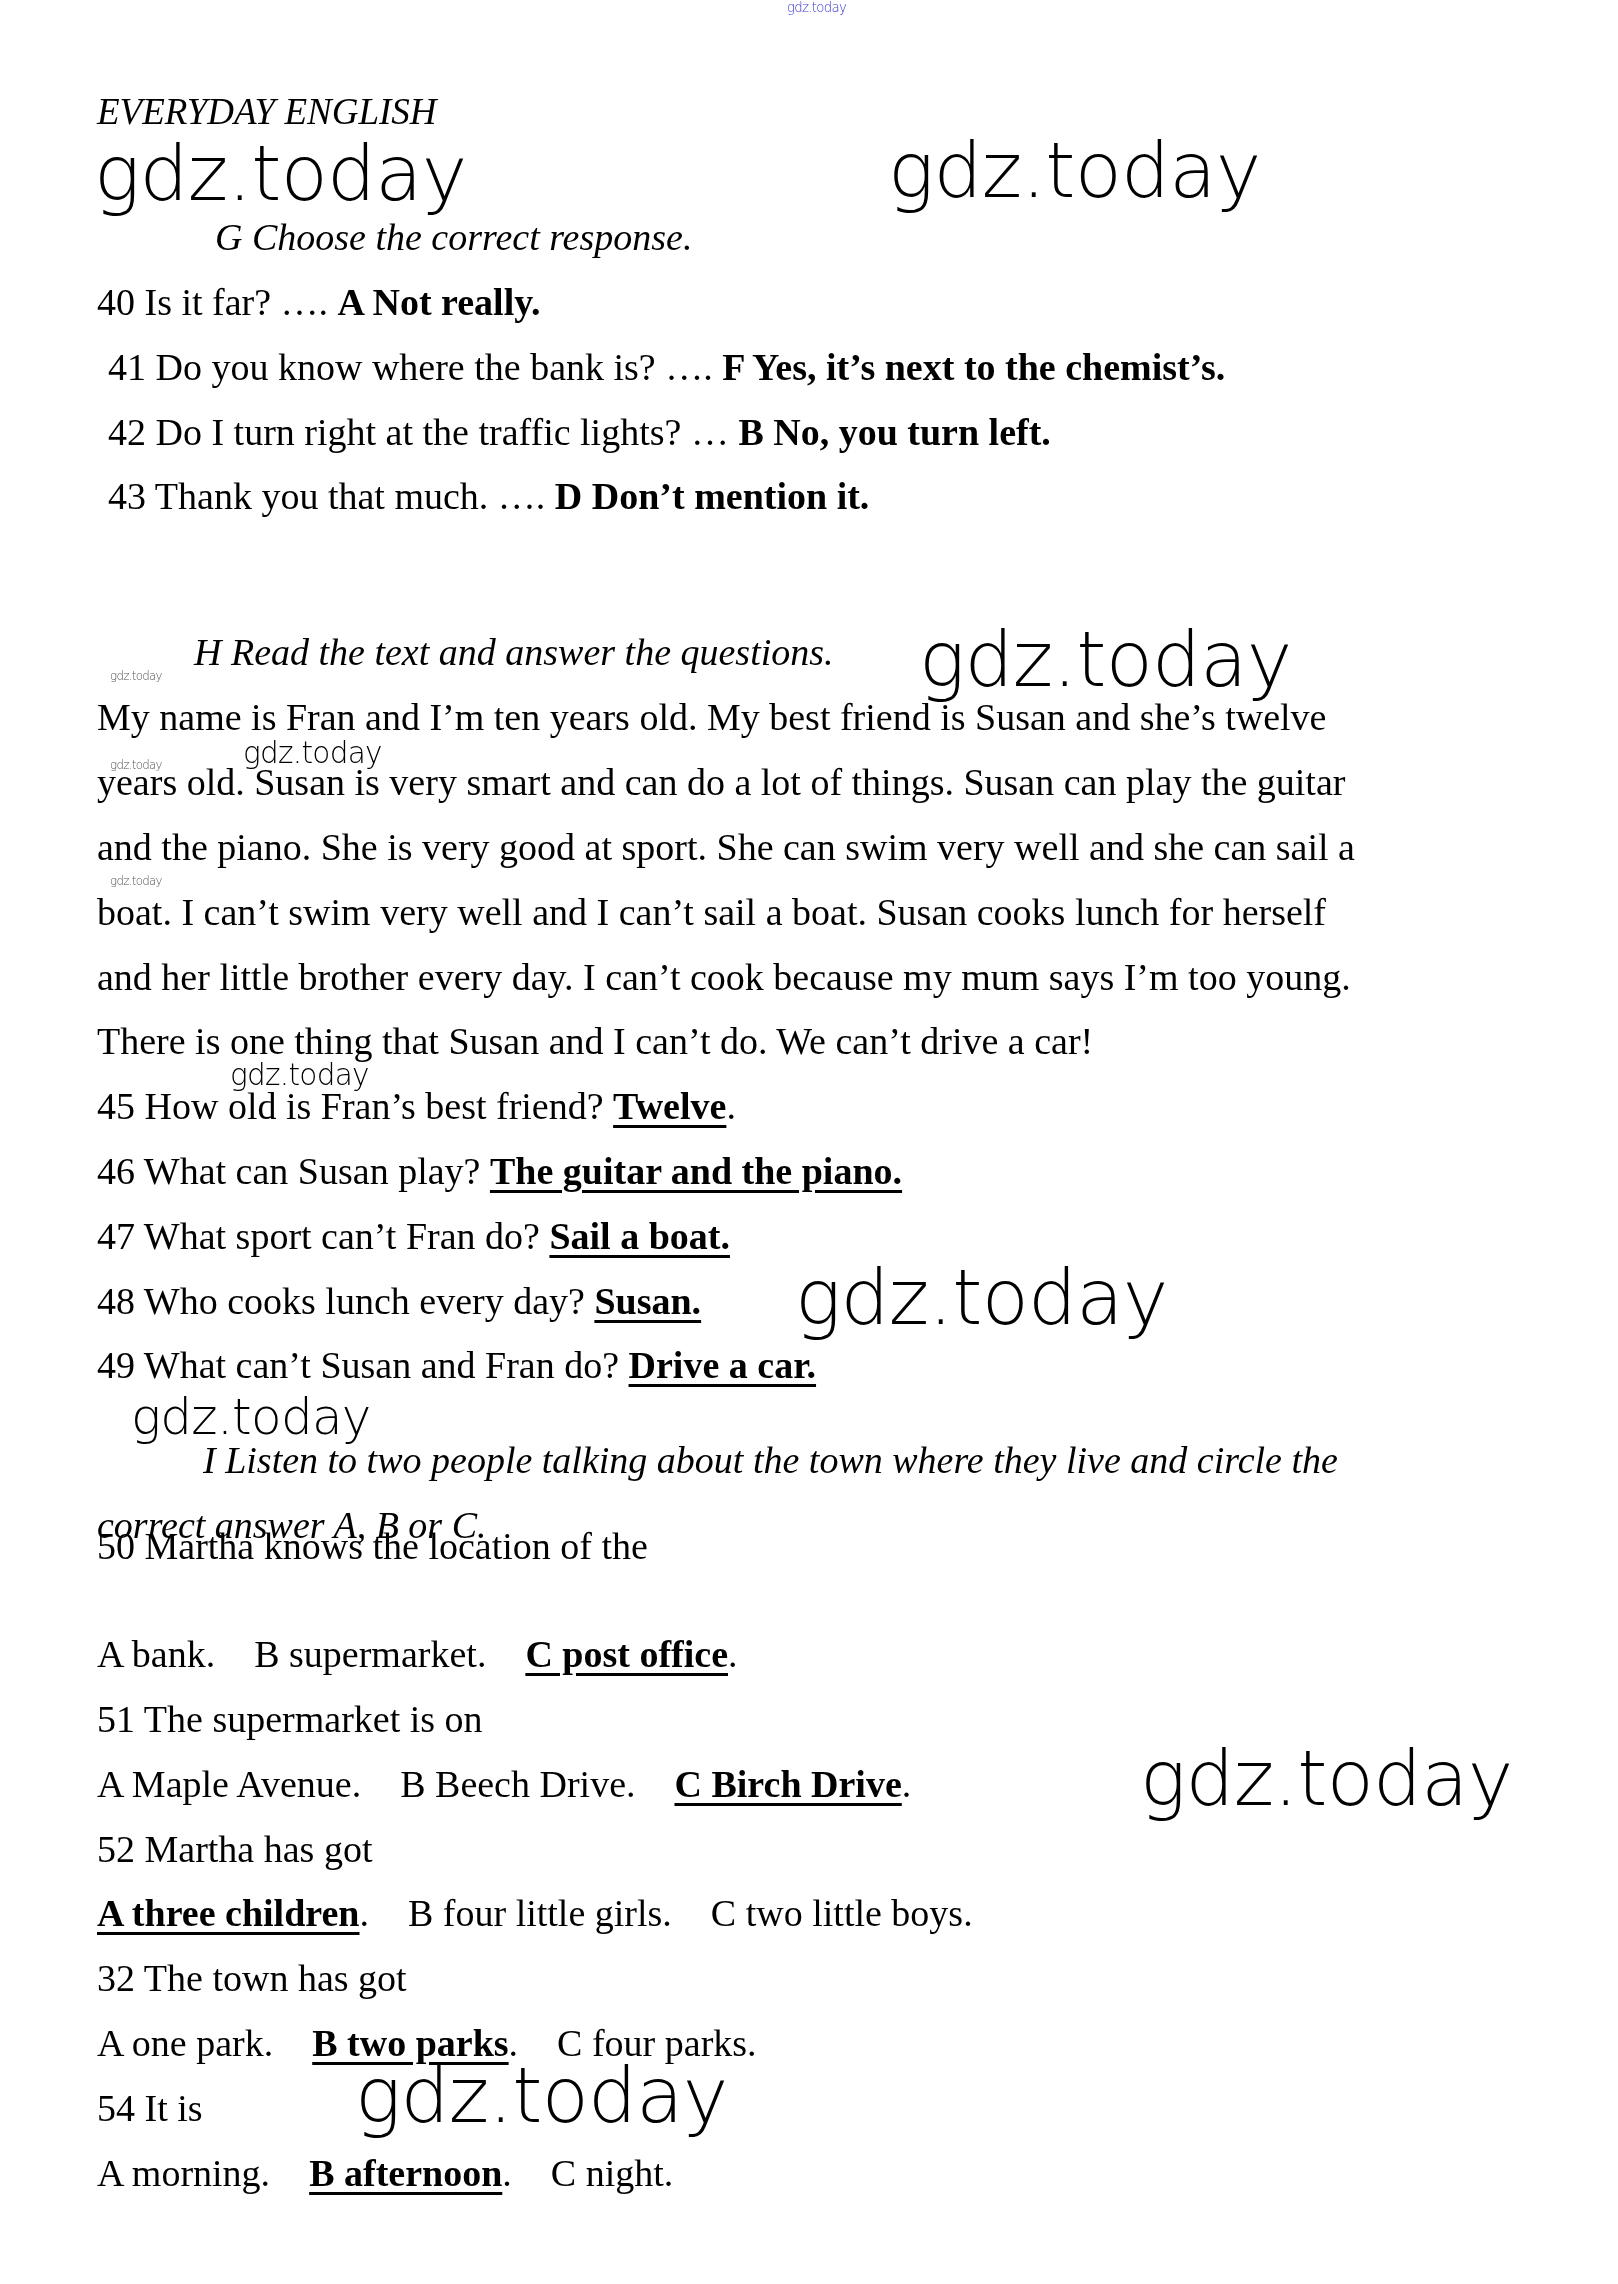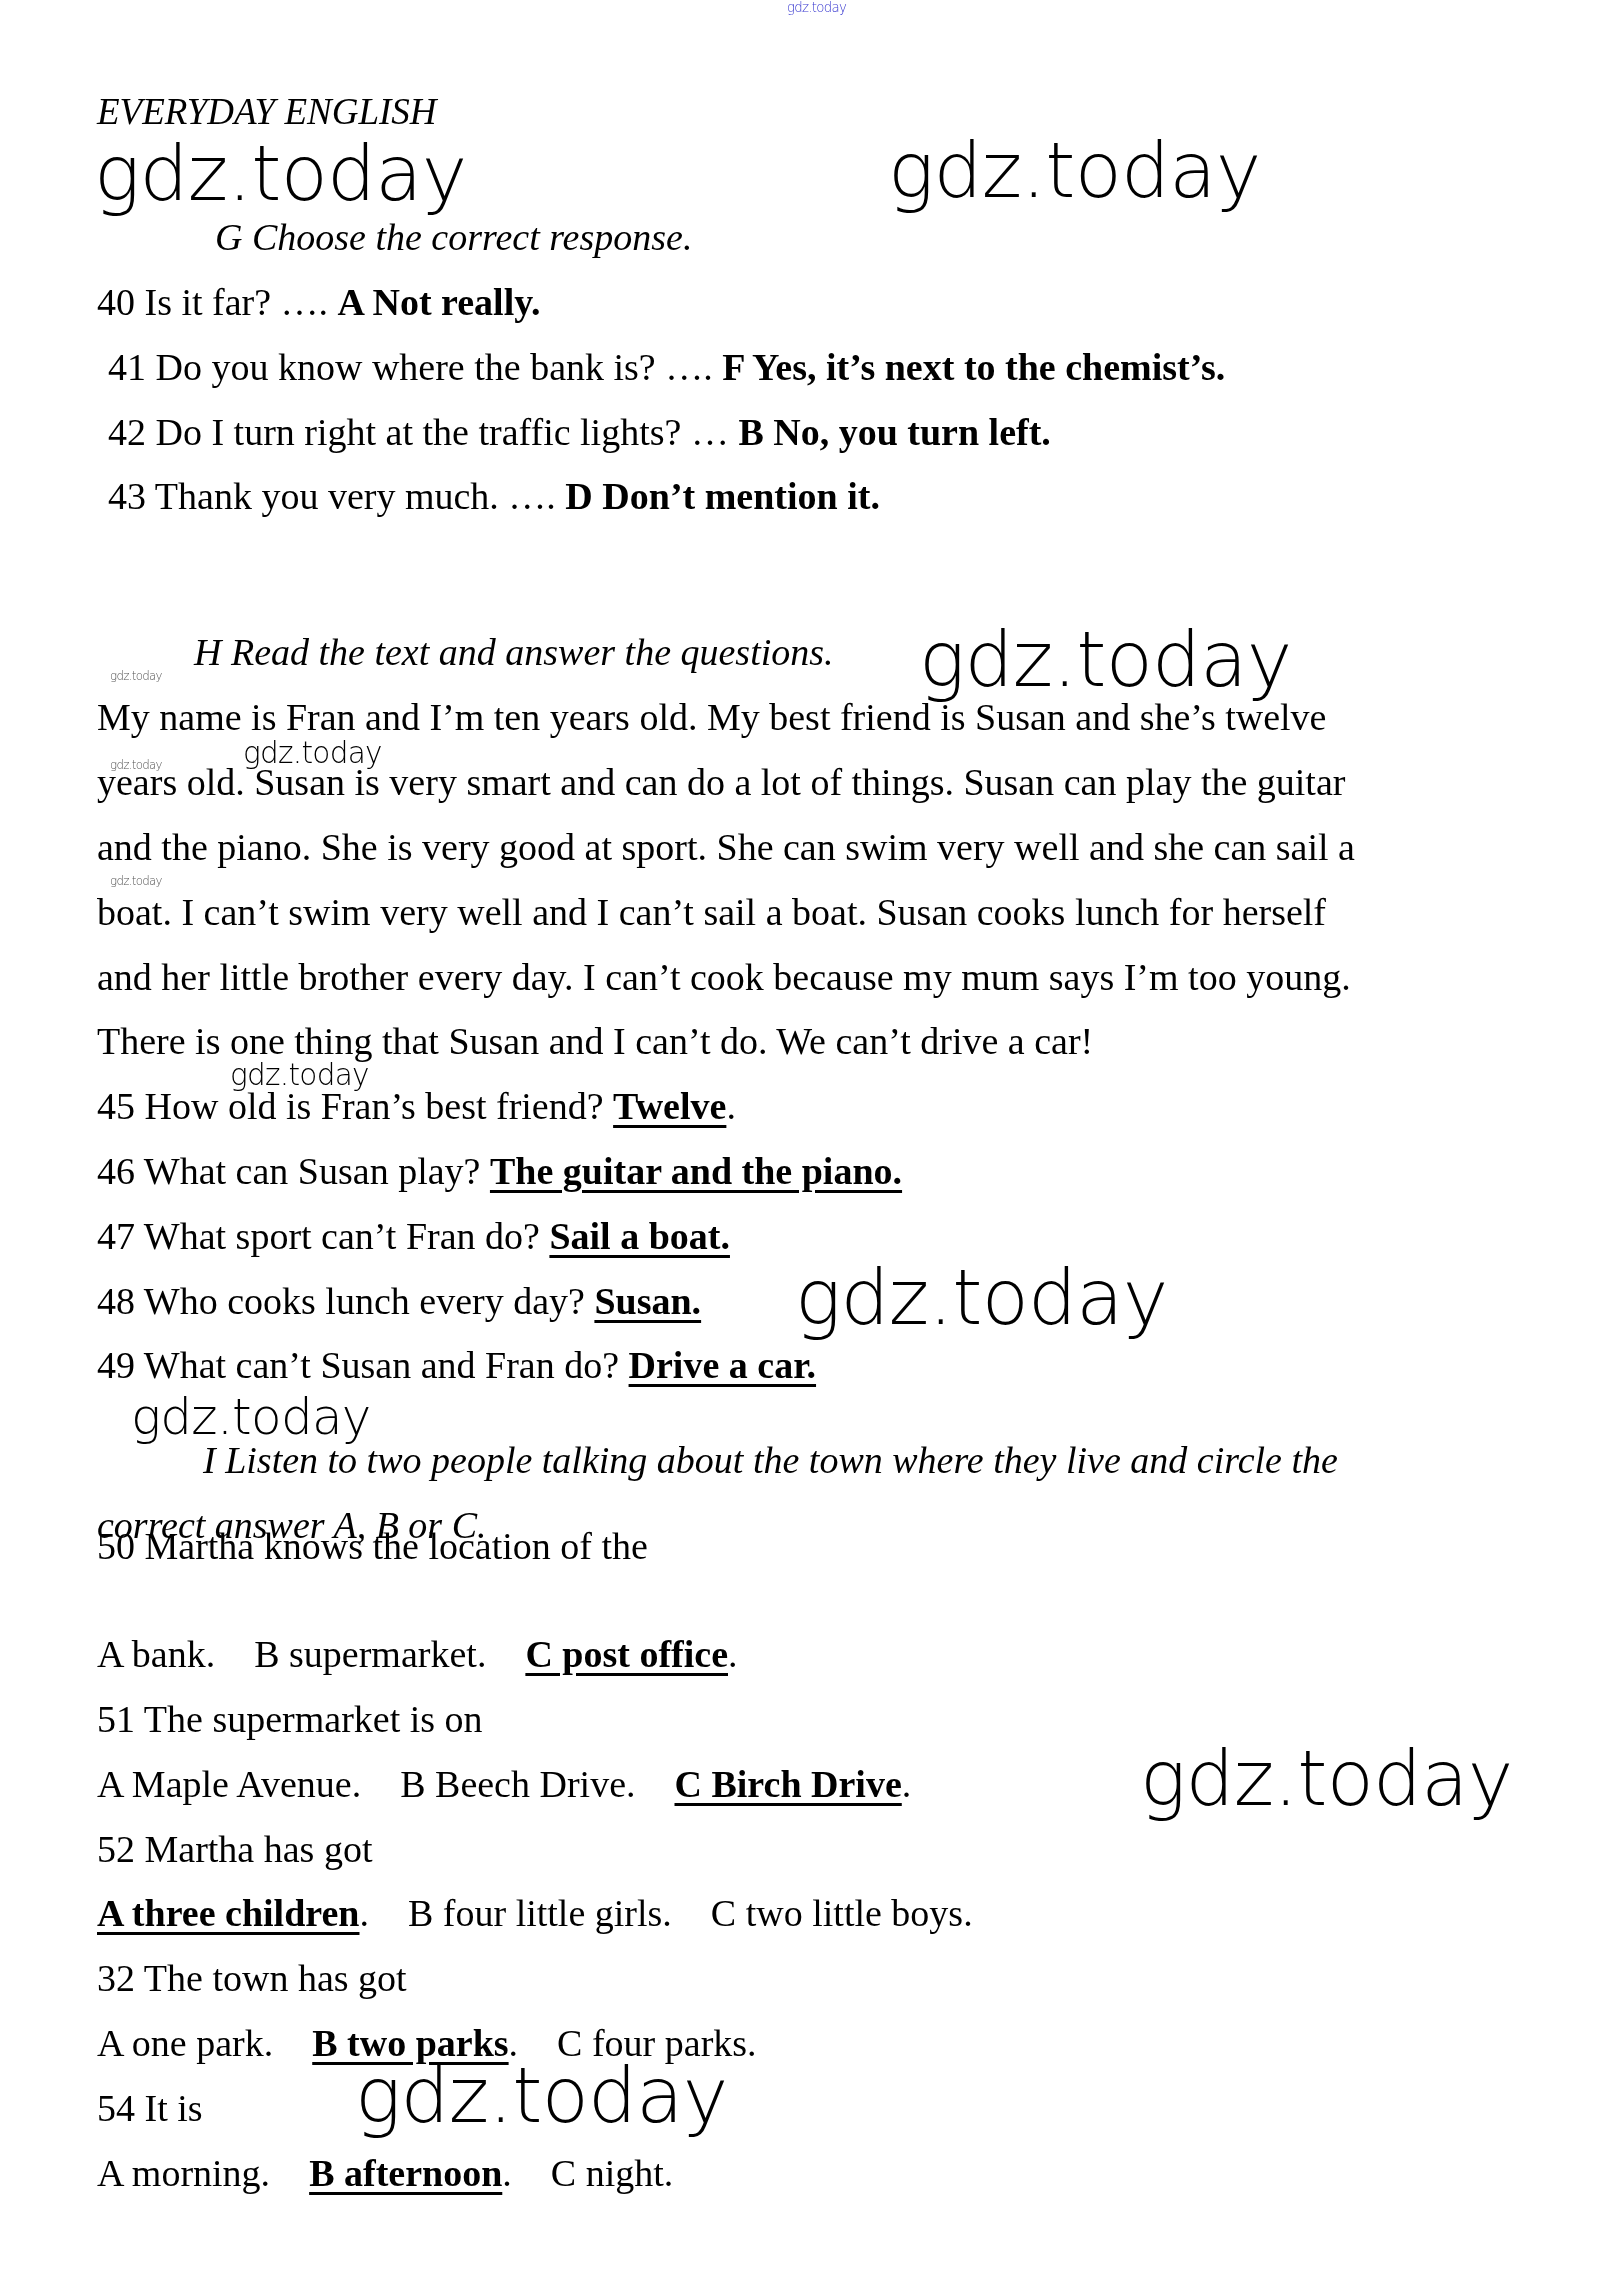--- a/index.html
+++ b/index.html
@@ -52,21 +52,21 @@
     <span>Do you know where the bank is? ….</span>
     <span class="bold">F Yes, it’s next to the chemist’s.</span>
   </div>
   <div class="line" style="left:108px;top:410px;">
     <span>42</span>
     <span>Do I turn right at the traffic lights? …</span>
     <span class="bold">B No, you turn left.</span>
   </div>
   <div class="line" style="left:108px;top:474px;">
     <span>43</span>
-    <span>Thank you very much. ….</span>
+    <span>Thank you that much. ….</span>
     <span class="bold">D Don’t mention it.</span>
   </div>
 
   <div class="line ital" style="left:194px;top:630px;">H Read the text and answer the questions.</div>
 
   <div class="line" style="top:695px;">My name is Fran and I’m ten years old. My best friend is Susan and she’s twelve</div>
   <div class="line" style="top:760px;">years old. Susan is very smart and can do a lot of things. Susan can play the guitar</div>
   <div class="line" style="top:825px;">and the piano. She is very good at sport. She can swim very well and she can sail a</div>
   <div class="line" style="top:890px;">boat. I can’t swim very well and I can’t sail a boat. Susan cooks lunch for herself</div>
   <div class="line" style="top:955px;">and her little brother every day. I can’t cook because my mum says I’m too young.</div>

